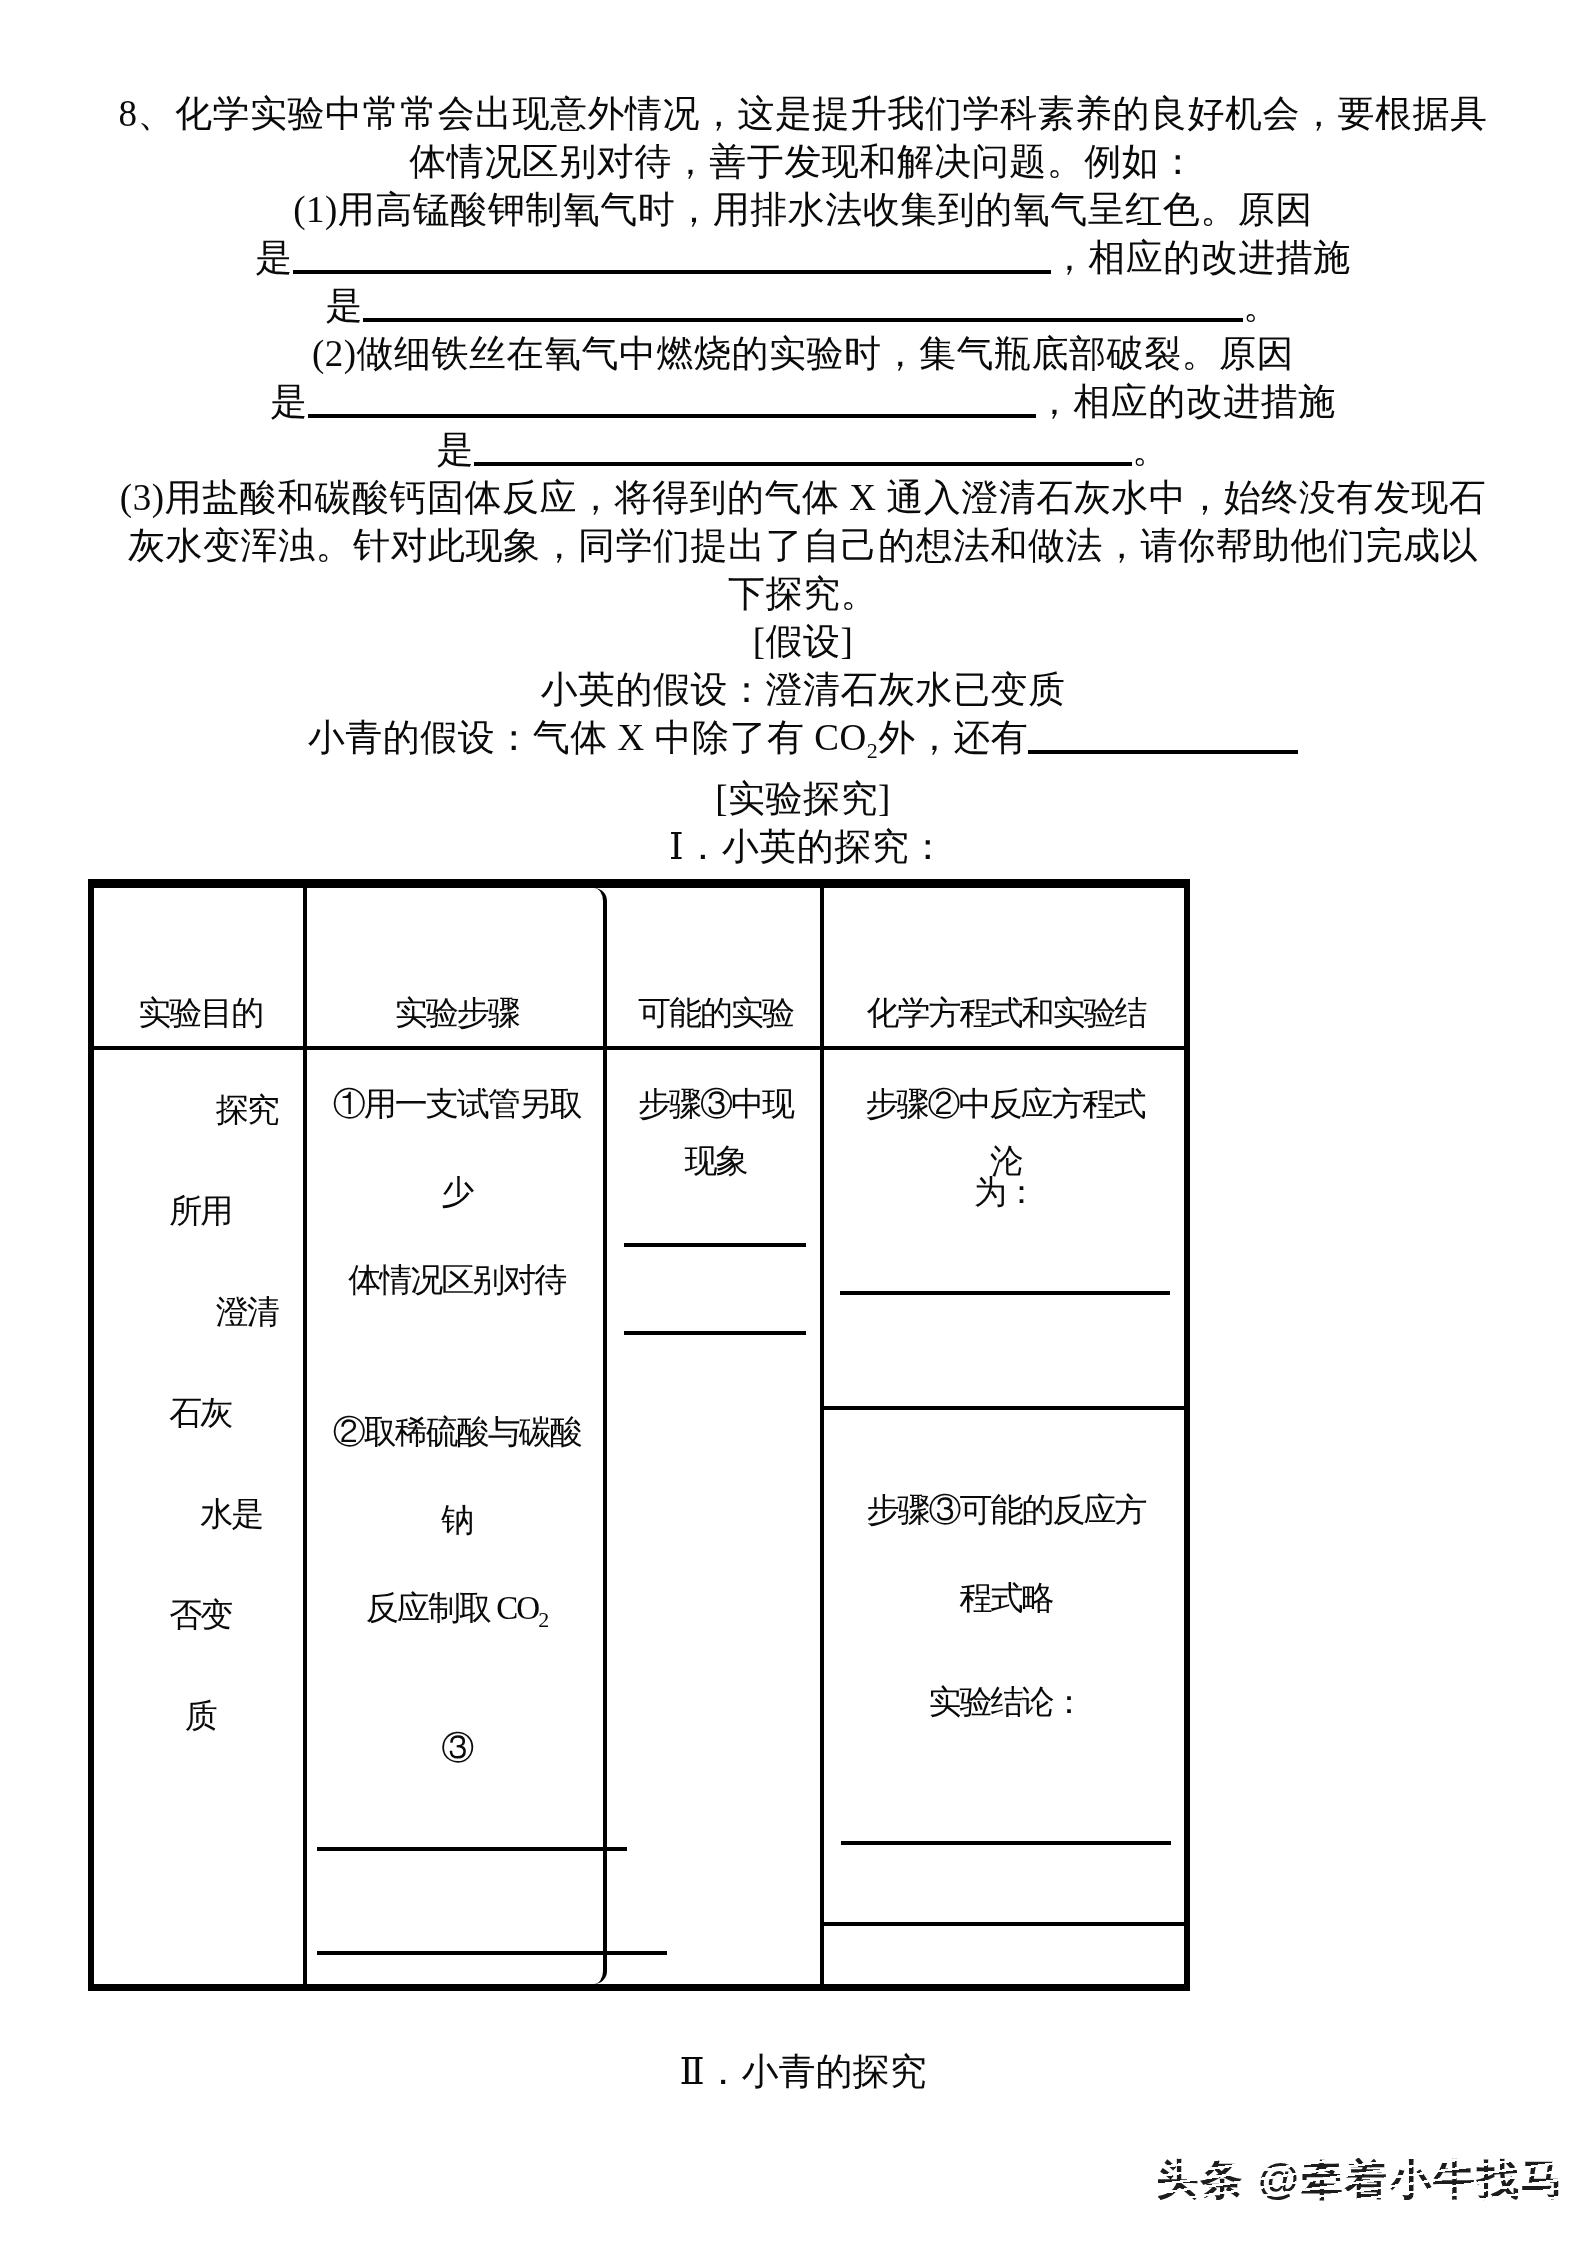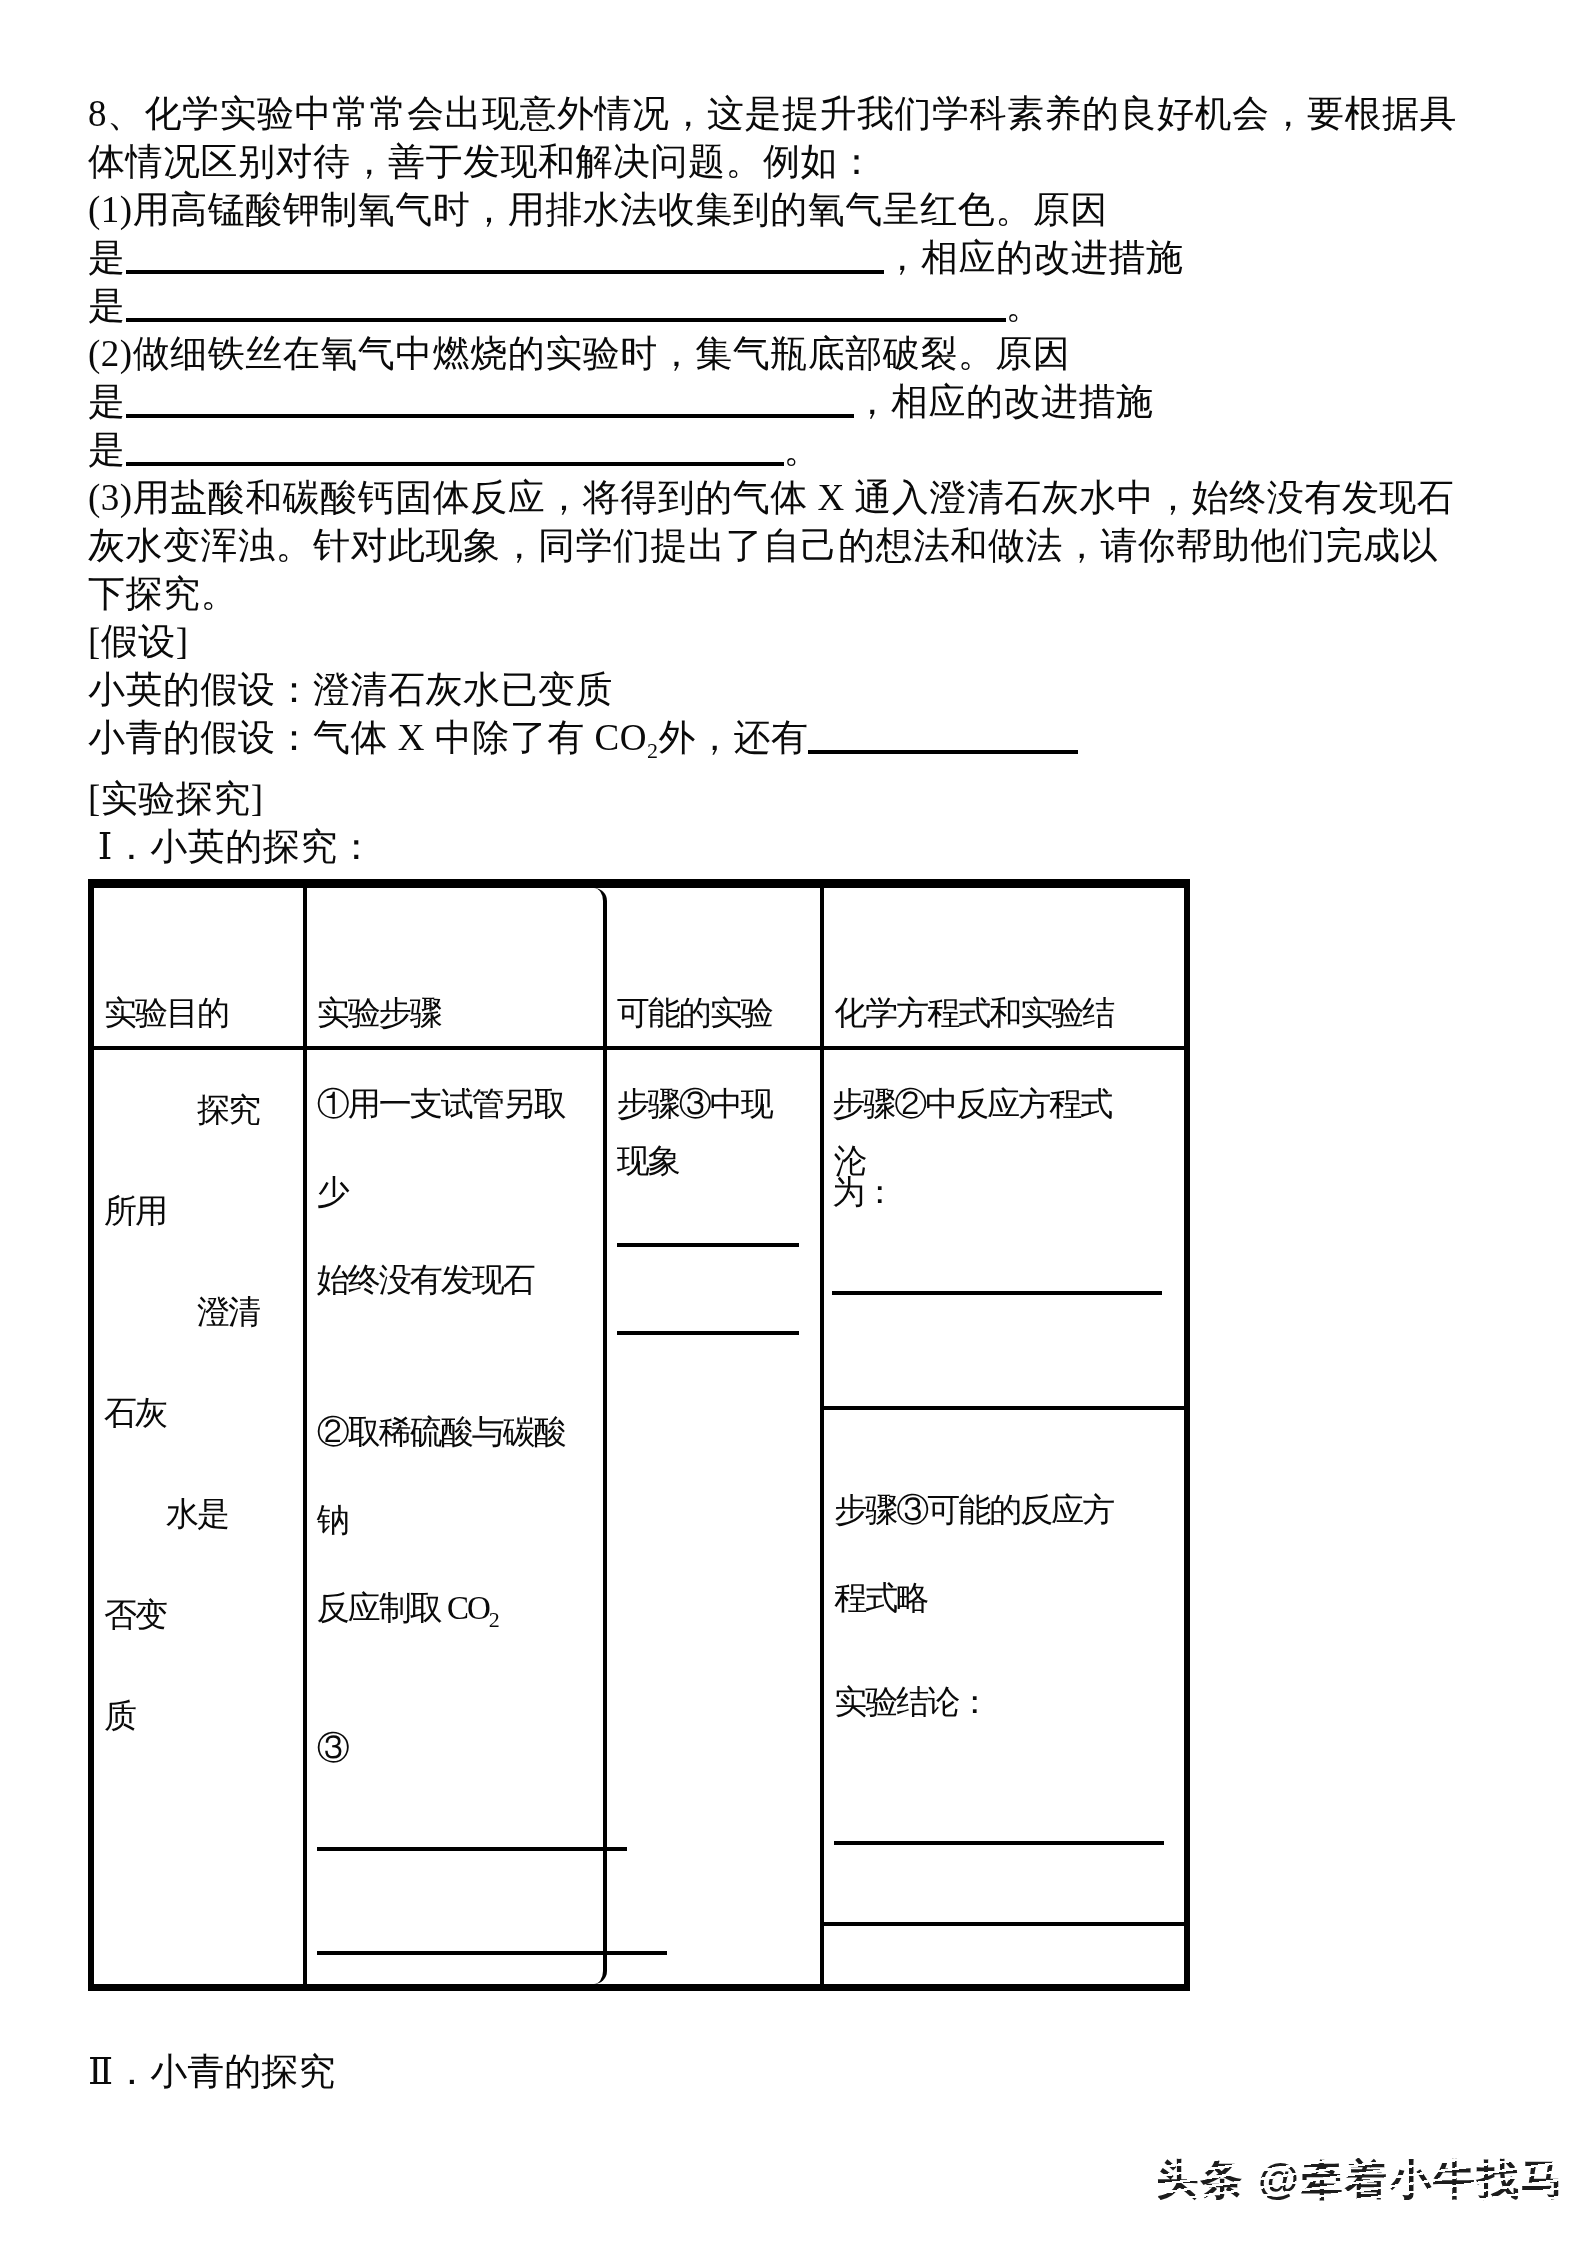--- a/index.html
+++ b/index.html
@@ -5,21 +5,21 @@
   html,body { margin:0; padding:0; background:#e8e8e8; }
   .page {
     position:relative;
     width:1587px; height:2245px;
     margin:0 auto;
     background:#ffffff;
     font-family:"Liberation Serif","DejaVu Serif",serif;
     color:#0a0a0a;
     overflow:hidden;
   }
-  .content { position:absolute; left:88px; top:90px; width:1430px; }
+  .content { position:absolute; left:88px; top:90px; width:1430px;text-align:center; }
 
   
   .intro .line {
     font-size:37px;
     line-height:48px;
     white-space:pre-wrap;
     letter-spacing:0.5px;
   }
 
   
@@ -141,21 +141,21 @@
         </div>
       </div>
 
       <div class="col c2">
         <div class="th">
           <div class="hline">实验步骤</div>
         </div>
         <div class="cellbody">
           <div class="tline">①用一支试管另取</div>
           <div class="tline">少</div>
-          <div class="tline">始终没有发现石</div>
+          <div class="tline">体情况区别对待</div>
           <div class="tline gap-lg">②取稀硫酸与碳酸</div>
           <div class="tline">钠</div>
           <div class="tline">反应制取 CO<span class="sub">2</span></div>
           <div class="tline gap-md">③<span class="blank" style="width: 310px;"></span></div>
           <div class="tline gap-sm"><span class="blank" style="width: 350px;"></span></div>
         </div>
       </div>
 
       <div class="col c3">
         <div class="th">

